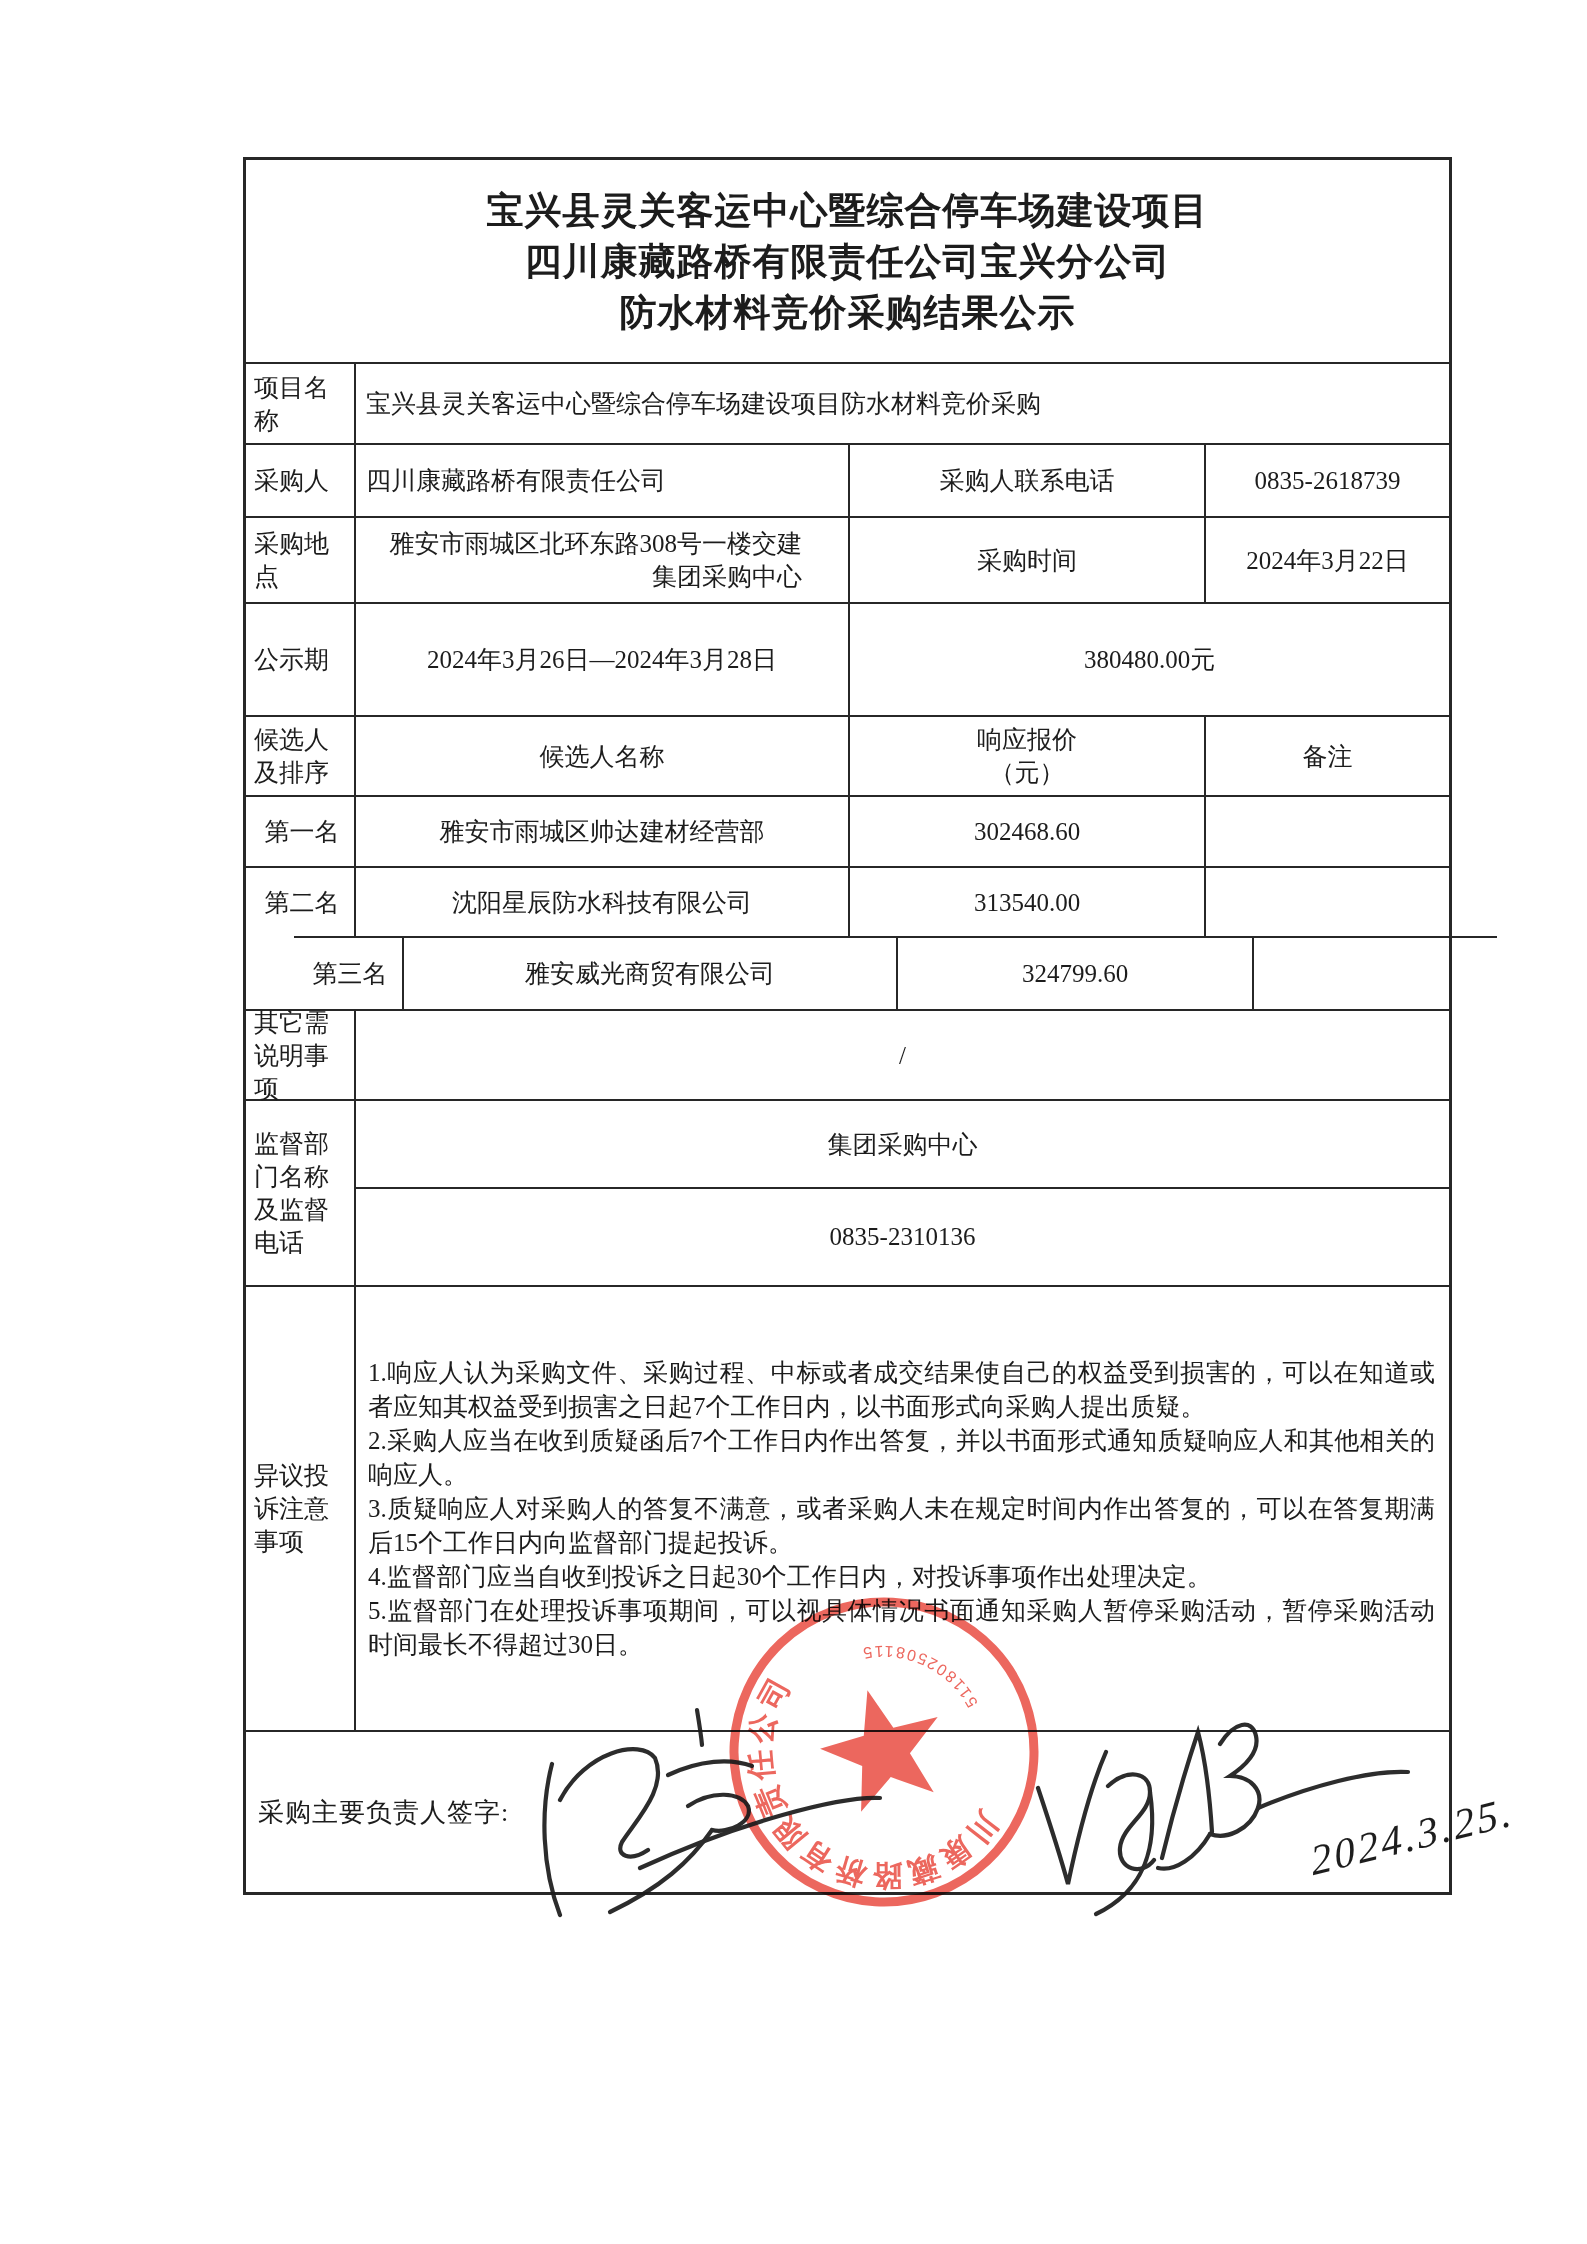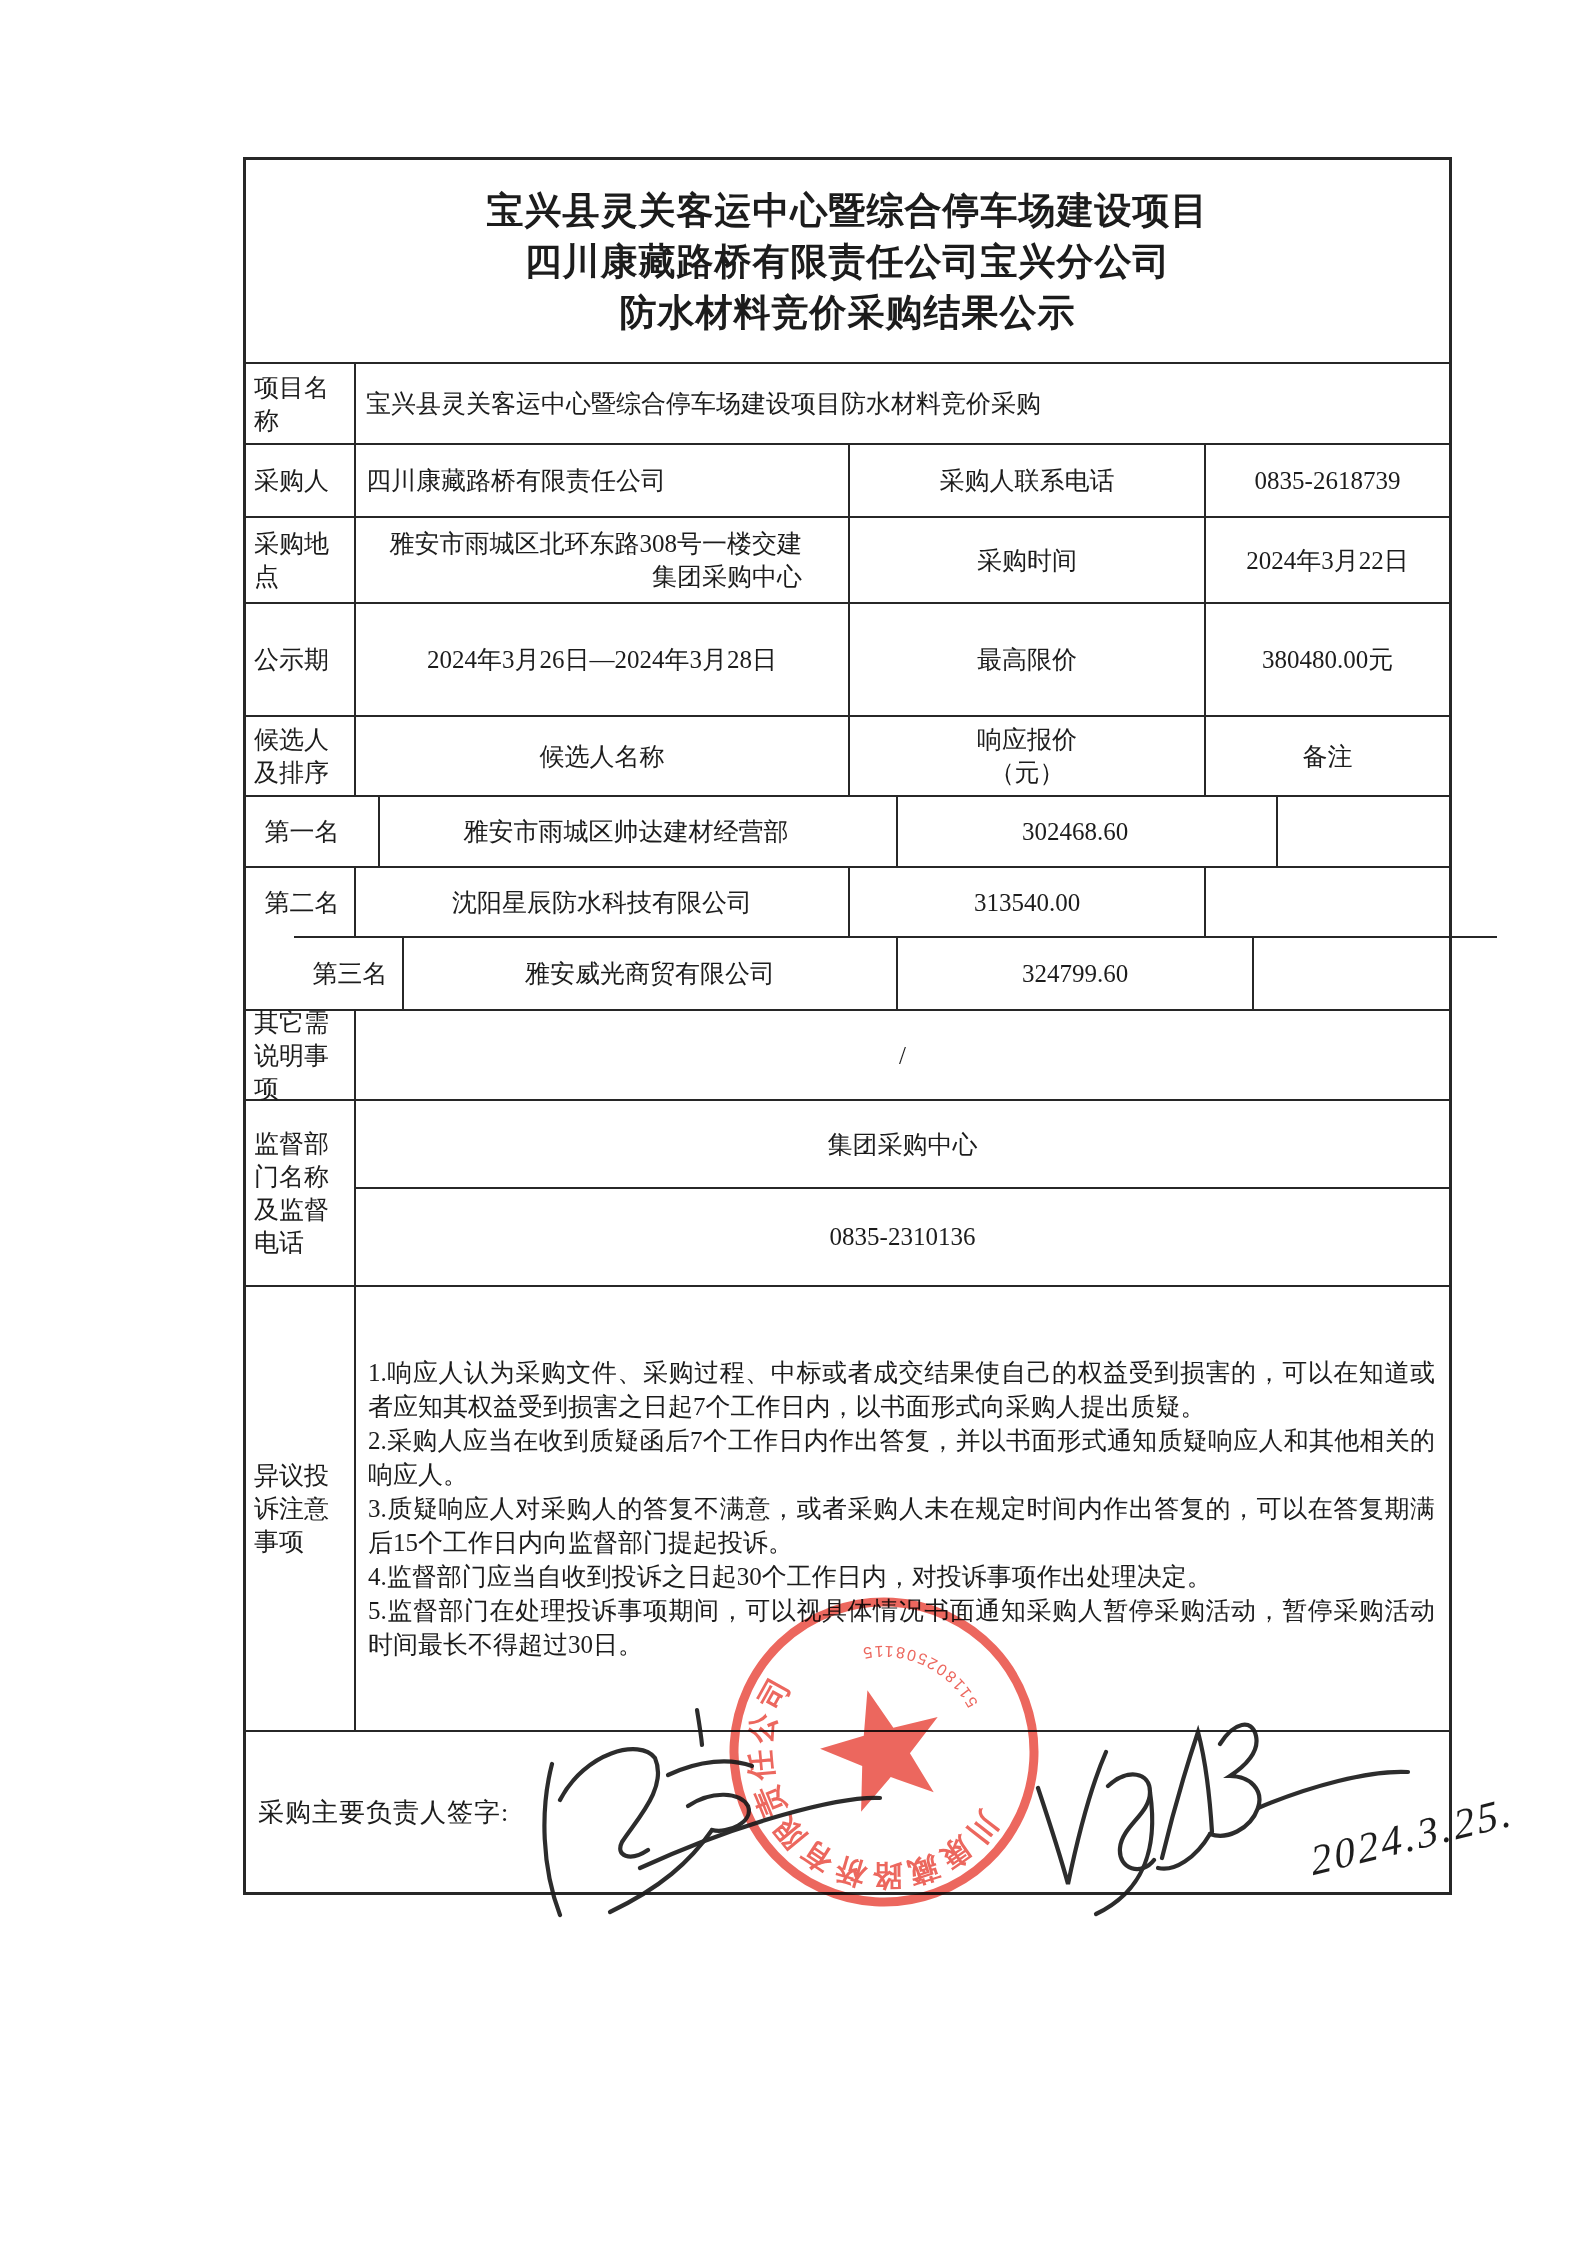--- a/index.html
+++ b/index.html
@@ -26,21 +26,21 @@
   .ctr { justify-content:center; text-align:center; }
   .lft { justify-content:flex-start; text-align:right; padding-left:10px; padding-right:24px; }
   .merge { flex:1; }
   
   .r-title { height:202px; }
   .r-project { height:81px; }
   .r-purchaser { height:73px; }
   .r-location { height:86px; }
   .r-publicity { height:113px; }
   .r-candhead { height:80px; }
-  .r-cand1 { height:71px;gap:24px; }
+  .r-cand1 { height:71px; }
   .r-cand2 { height:70px; }
   .r-cand3 { height:73px;margin-left:48px; }
   .r-other { height:90px; }
   .r-superv { height:186px; }
   .r-objection { height:445px; }
   .r-sign { height:162px; }
   
   .title-cell {
     width:100%; display:flex; flex-direction:column; justify-content:center; align-items:center;
     font-family:"Liberation Sans","DejaVu Sans",sans-serif;
@@ -110,21 +110,20 @@
       <div class="cell c2 lft loc-val">
         <span>雅安市雨城区北环东路308号一楼交建集团采购中心</span>
       </div>
       <div class="cell c3 ctr">采购时间</div>
       <div class="cell c4 ctr">2024年3月22日</div>
     </div>
 
     <div class="row r-publicity">
       <div class="cell c1">公示期</div>
       <div class="cell c2 ctr">2024年3月26日—2024年3月28日</div>
-      <div class="cell c3 ctr">最高限价</div>
       <div class="cell c4 ctr">380480.00元</div>
     </div>
 
     <div class="row r-candhead">
       <div class="cell c1">候选人及排序</div>
       <div class="cell c2 ctr">候选人名称</div>
       <div class="cell c3 ctr two-line">
         <div>响应报价</div>
         <div>（元）</div>
       </div>

